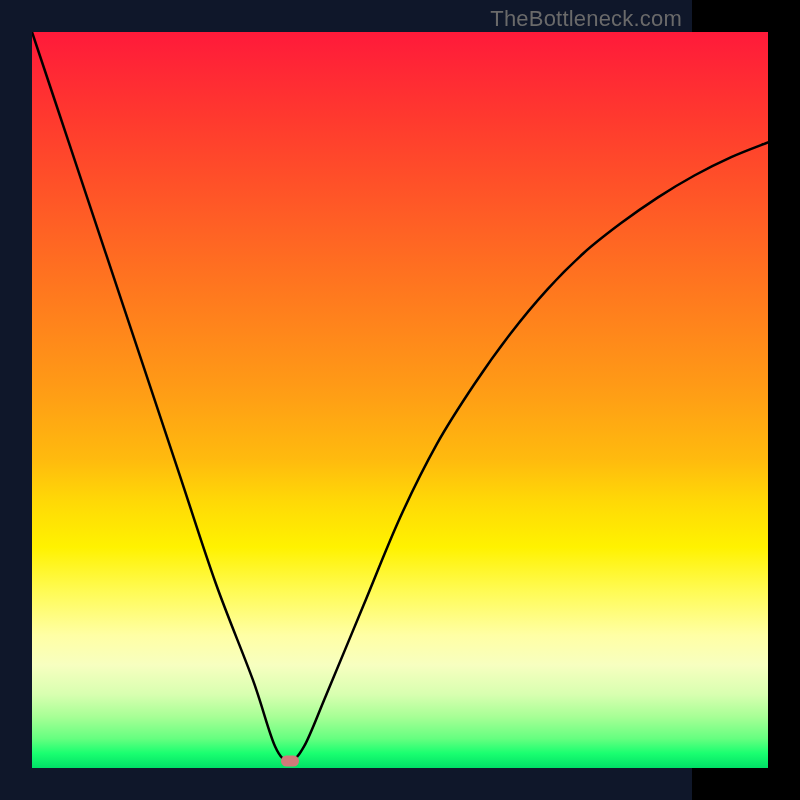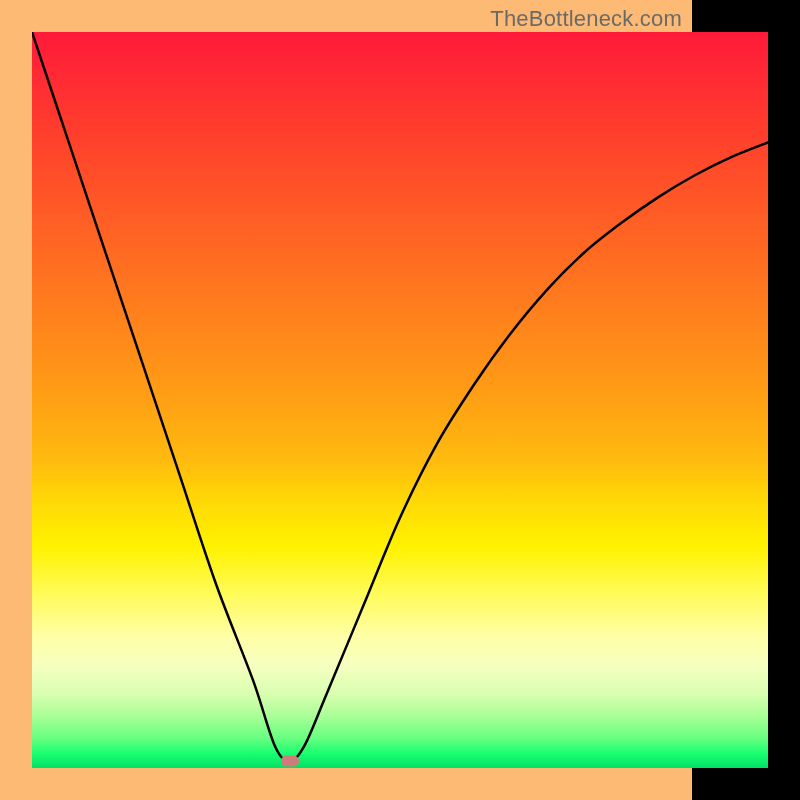--- a/index.html
+++ b/index.html
@@ -10,21 +10,21 @@
     background: #000;
     overflow: hidden;
     font-family: Arial, Helvetica, sans-serif;
   }
   .frame {
     position: absolute;
     left: 0;
     top: 0;
     width: 692px;
     height: 800px;
-    background: #fdba74;
+    background: #0f172a;
   }
   .plot-area {
     position: absolute;
     left: 32px;
     top: 32px;
     width: 736px;
     height: 736px;
     
     background: linear-gradient(
       to bottom,

